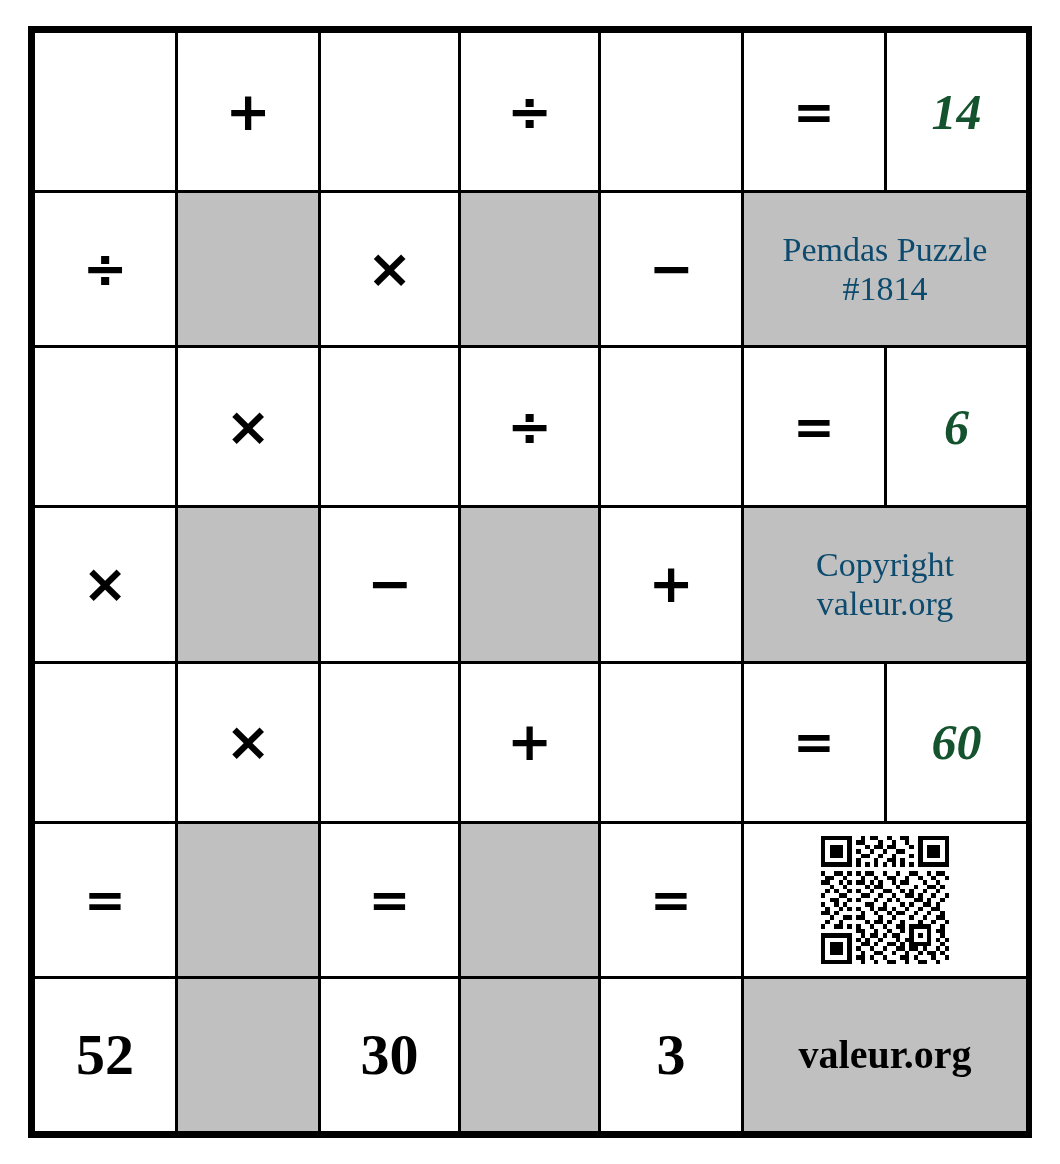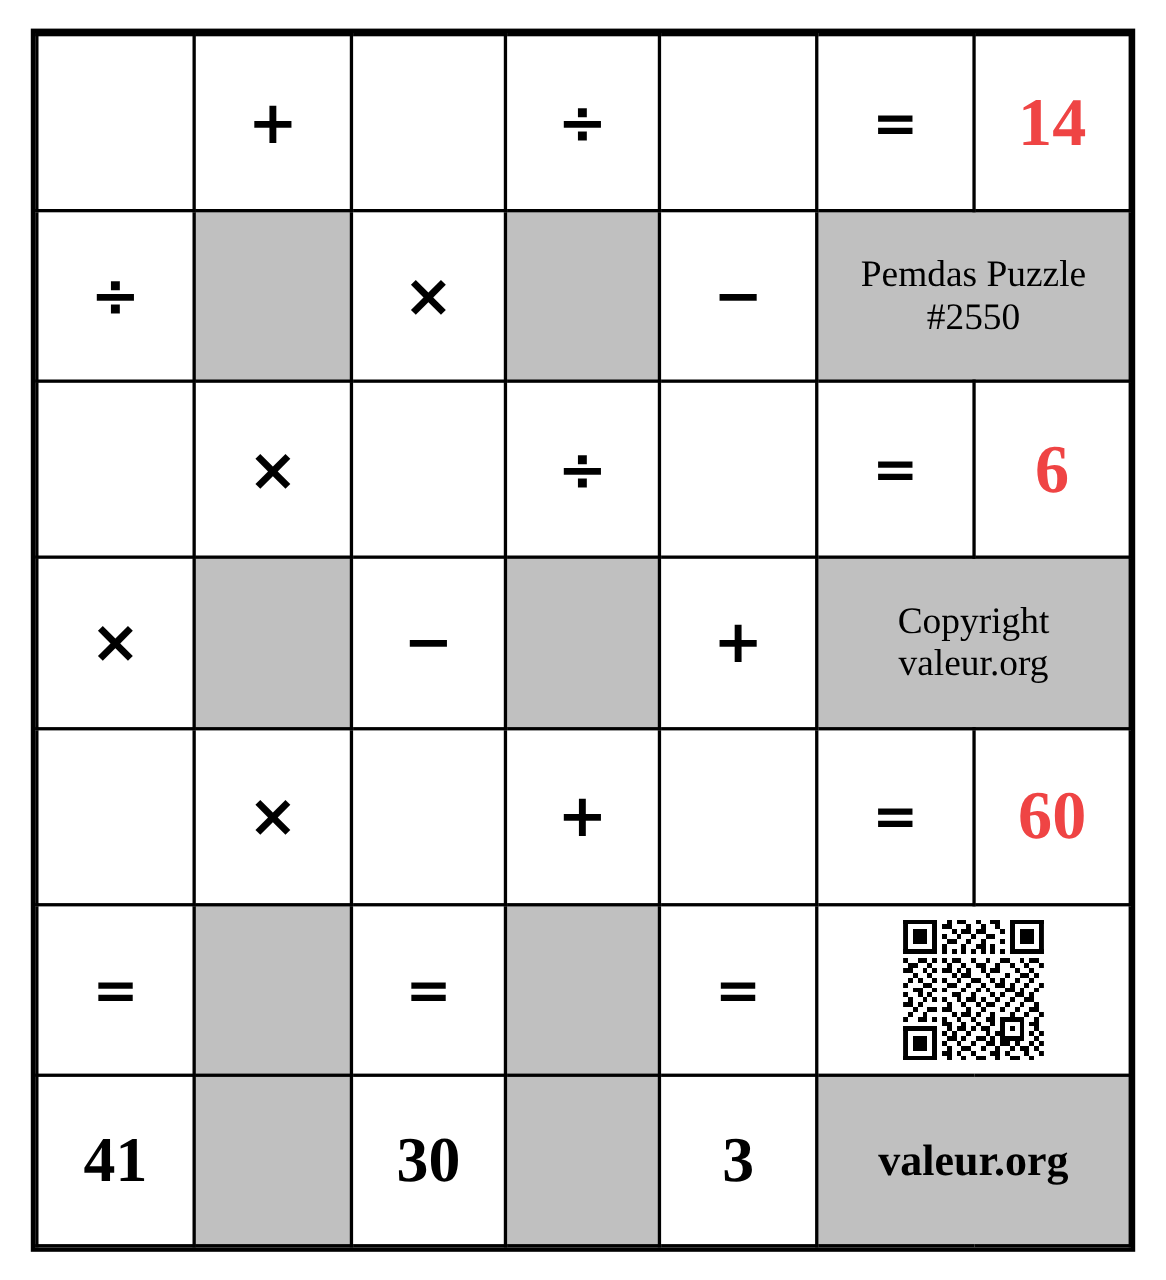--- a/index.html
+++ b/index.html
@@ -58,37 +58,38 @@
   }
   .equals {
     font-family: "DejaVu Sans", sans-serif;
     font-size: 50px;
     font-weight: bold;
     color: #000000;
     line-height: 1;
   }
   .result {
     font-family: "Liberation Serif", serif;
-    font-size: 62px;
+    font-size: 50px;
     font-weight: bold;
-    color: #ef4444;
+    color: #14532d;
     line-height: 1;
+    font-style: italic;
   }
   .answer {
     font-family: "Liberation Serif", serif;
     font-size: 58px;
     font-weight: bold;
     color: #000000;
     line-height: 1;
   }
   .info-cell {
     background: #c0c0c0 !important;
     font-family: "Liberation Serif", serif;
     font-size: 34px;
-    color: #000000;
+    color: #0c4a6e;
     line-height: 1.15;
   }
   .info-cell .line { display: block; }
   .brand-cell {
     background: #c0c0c0 !important;
     font-family: "Liberation Serif", serif;
     font-size: 40px;
     font-weight: bold;
     color: #000000;
   }
@@ -136,21 +137,21 @@
       </tr>
 
       <tr class="r-op">
         <td><span class="op">÷</span></td>
         <td class="cell-shaded"></td>
         <td><span class="op">×</span></td>
         <td class="cell-shaded"></td>
         <td><span class="op">−</span></td>
         <td class="info-cell" colspan="2">
           <span class="line">Pemdas Puzzle</span>
-          <span class="line">#2550</span>
+          <span class="line">#1814</span>
         </td>
       </tr>
 
       <tr class="r-eq">
         <td class="cell-empty"><span class="result"></span></td>
         <td><span class="op">×</span></td>
         <td class="cell-empty"><span class="result"></span></td>
         <td><span class="op">÷</span></td>
         <td class="cell-empty"><span class="result"></span></td>
         <td><span class="equals">=</span></td>
@@ -417,21 +418,21 @@
                   <rect x="19" y="28" width="1" height="1"></rect>
                 <rect x="22" y="28" width="2" height="1"></rect>
                   <rect x="26" y="28" width="1" height="1"></rect>
               </g>
             </svg>
           </div>
         </td>
       </tr>
 
       <tr class="r-op">
-        <td><span class="answer">41</span></td>
+        <td><span class="answer">52</span></td>
         <td class="cell-shaded"></td>
         <td><span class="answer">30</span></td>
         <td class="cell-shaded"></td>
         <td><span class="answer">3</span></td>
         <td class="brand-cell" colspan="2"><span>valeur.org</span></td>
       </tr>
     </tbody>
   </table>
 </div>
 

